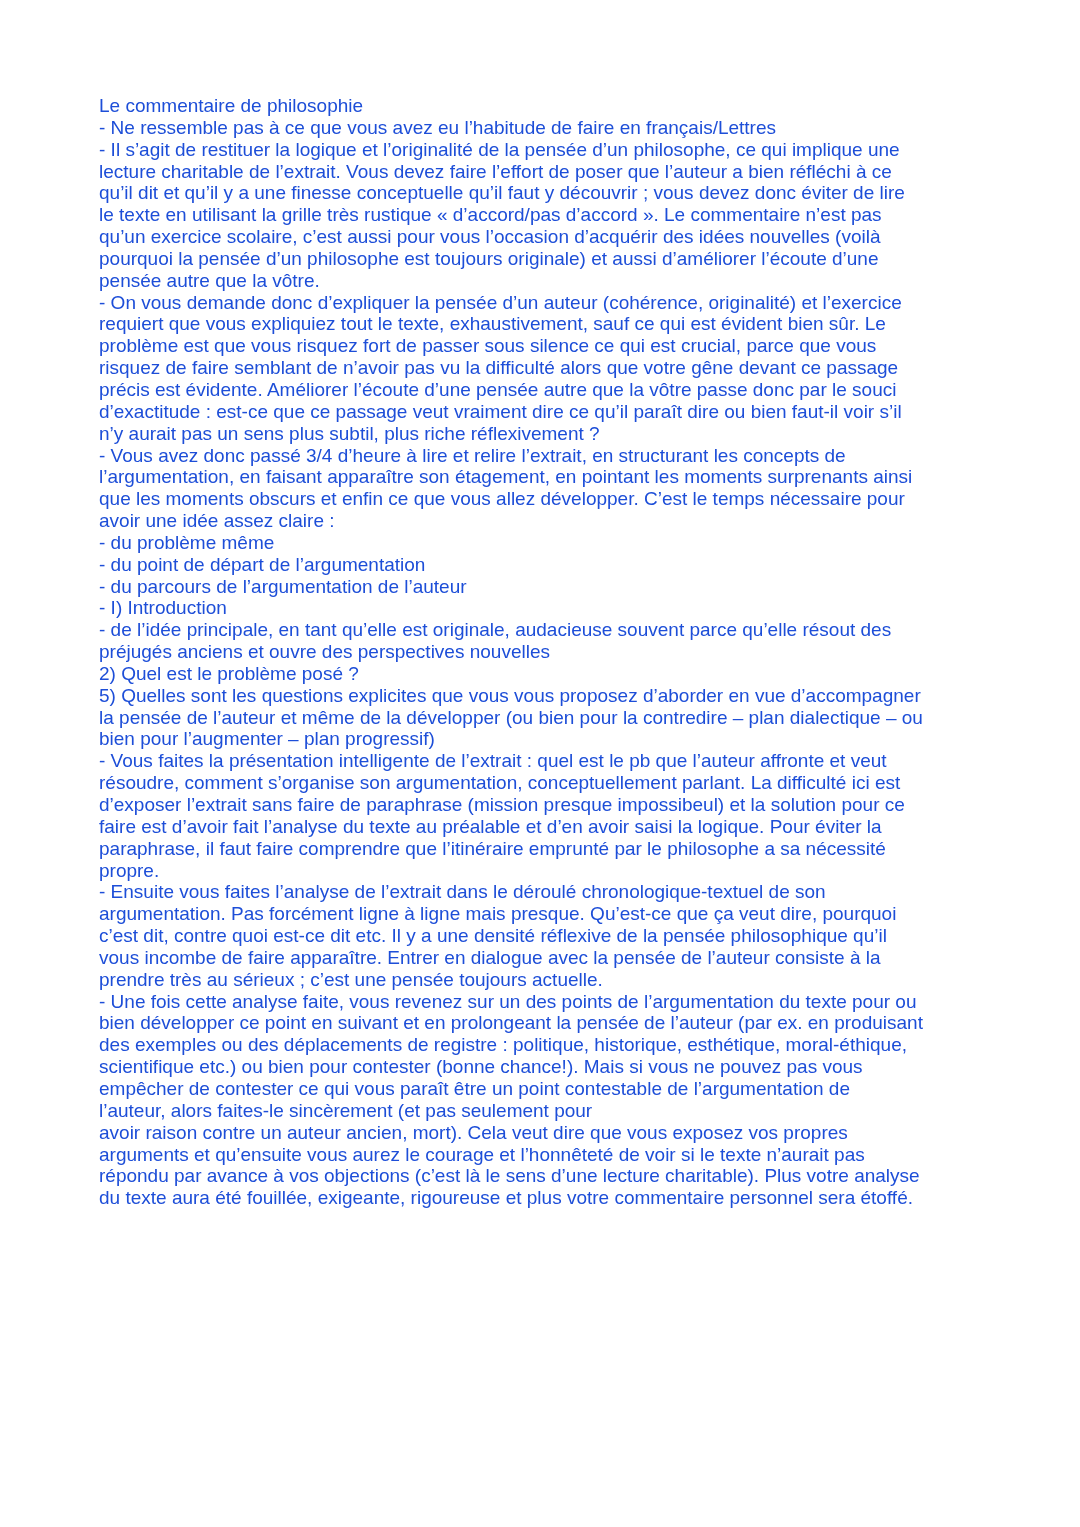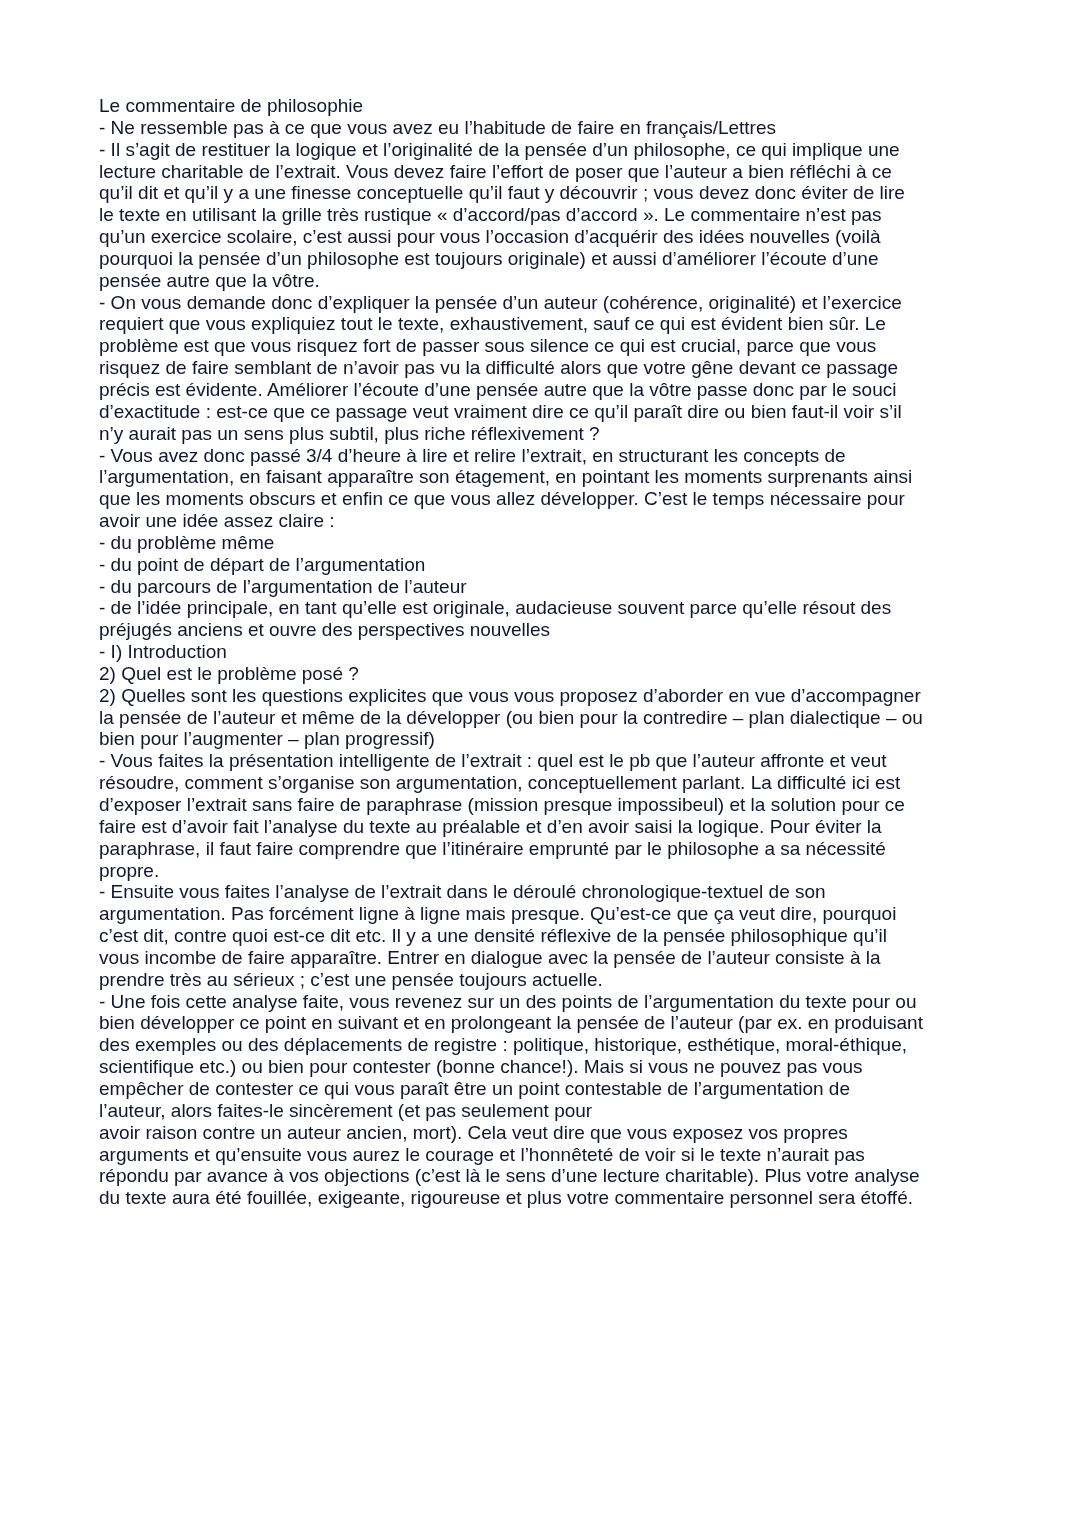--- a/index.html
+++ b/index.html
@@ -13,21 +13,21 @@
     font-family: "Liberation Sans", "DejaVu Sans", sans-serif;
     overflow: hidden;
   }
   .page {
     position: absolute;
     left: 99px;
     top: 95px;
     width: 952px;
     font-size: 19px;
     line-height: 21.85px;
-    color: #0f172a;
+    color: #1d4ed8;
     letter-spacing: 0;
   }
   .para {
     margin: 0;
     padding: 0;
     white-space: pre-line;
   }
 </style>
 </head>
 <body>
@@ -49,25 +49,25 @@
 précis est évidente. Améliorer l’écoute d’une pensée autre que la vôtre passe donc par le souci
 d’exactitude : est-ce que ce passage veut vraiment dire ce qu’il paraît dire ou bien faut-il voir s’il
 n’y aurait pas un sens plus subtil, plus riche réflexivement ?</div>
   <div class="para">- Vous avez donc passé 3/4 d’heure à lire et relire l’extrait, en structurant les concepts de
 l’argumentation, en faisant apparaître son étagement, en pointant les moments surprenants ainsi
 que les moments obscurs et enfin ce que vous allez développer. C’est le temps nécessaire pour
 avoir une idée assez claire :</div>
   <div class="para">- du problème même</div>
   <div class="para">- du point de départ de l’argumentation</div>
   <div class="para">- du parcours de l’argumentation de l’auteur</div>
+  <div class="para">- I) Introduction</div>
   <div class="para">- de l’idée principale, en tant qu’elle est originale, audacieuse souvent parce qu’elle résout des
 préjugés anciens et ouvre des perspectives nouvelles</div>
-  <div class="para">- I) Introduction</div>
   <div class="para">2) Quel est le problème posé ?</div>
-  <div class="para">2) Quelles sont les questions explicites que vous vous proposez d’aborder en vue d’accompagner
+  <div class="para">5) Quelles sont les questions explicites que vous vous proposez d’aborder en vue d’accompagner
 la pensée de l’auteur et même de la développer (ou bien pour la contredire – plan dialectique – ou
 bien pour l’augmenter – plan progressif)</div>
   <div class="para">- Vous faites la présentation intelligente de l’extrait : quel est le pb que l’auteur affronte et veut
 résoudre, comment s’organise son argumentation, conceptuellement parlant. La difficulté ici est
 d’exposer l’extrait sans faire de paraphrase (mission presque impossibeul) et la solution pour ce
 faire est d’avoir fait l’analyse du texte au préalable et d’en avoir saisi la logique. Pour éviter la
 paraphrase, il faut faire comprendre que l’itinéraire emprunté par le philosophe a sa nécessité
 propre.</div>
   <div class="para">- Ensuite vous faites l’analyse de l’extrait dans le déroulé chronologique-textuel de son
 argumentation. Pas forcément ligne à ligne mais presque. Qu’est-ce que ça veut dire, pourquoi

